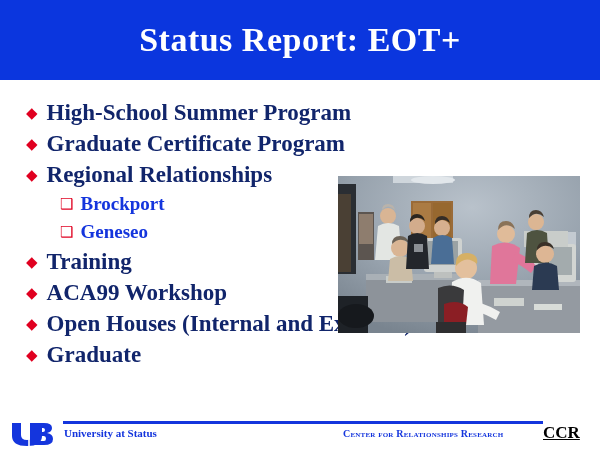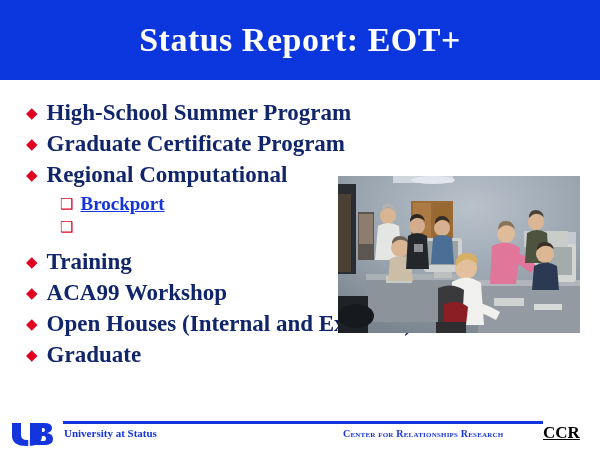--- a/index.html
+++ b/index.html
@@ -84,21 +84,20 @@
   }
   .bullet-label-1 {
     color: #11256B;
     font-size: 23px;
     font-weight: bold;
   }
   .bullet-label-2 {
     color: #1435DD;
     font-size: 19px;
     font-weight: bold;
-    text-decoration: underline;
   }
 
   
   #lab-photo {
     position: absolute;
     left: 338px;
     top: 176px;
     width: 242px;
     height: 157px;
     overflow: hidden;
@@ -170,30 +169,31 @@
       <span class="bullet-label-1">High-School Summer Program</span>
     </div>
 
     <div class="bullet-row level-1">
       <span class="marker-diamond">◆</span>
       <span class="bullet-label-1">Graduate Certificate Program</span>
     </div>
 
     <div class="bullet-row level-1">
       <span class="marker-diamond">◆</span>
-      <span class="bullet-label-1">Regional Computational</span>
+      <span class="bullet-label-1">Regional Relationships</span>
     </div>
 
     <div class="bullet-row level-2">
       <span class="marker-square">❑</span>
       <span class="bullet-label-2">Brockport</span>
     </div>
 
     <div class="bullet-row level-2">
       <span class="marker-square">❑</span>
+      <span class="bullet-label-2">Geneseo</span>
     </div>
 
     <div class="bullet-row level-1">
       <span class="marker-diamond">◆</span>
       <span class="bullet-label-1">Training</span>
     </div>
 
     <div class="bullet-row level-1">
       <span class="marker-diamond">◆</span>
       <span class="bullet-label-1">ACA99 Workshop</span>

